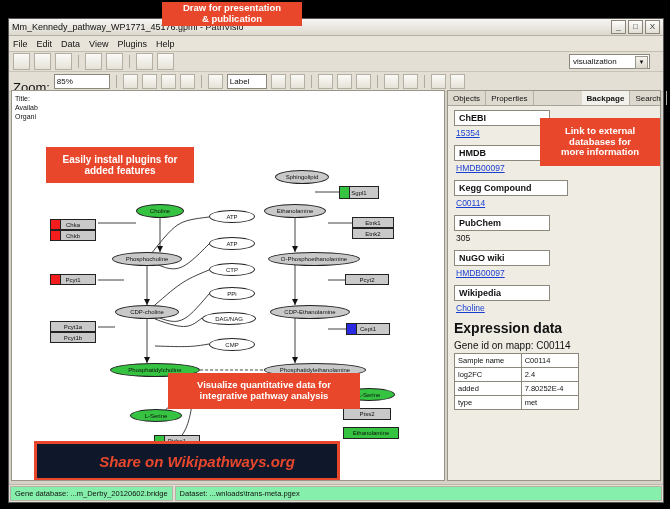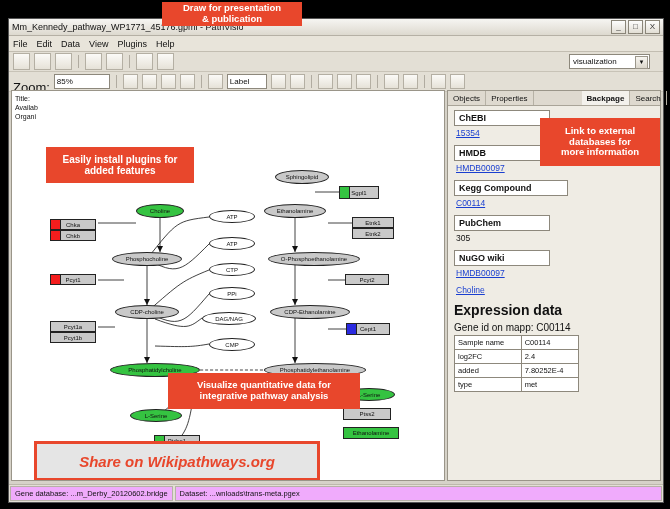--- a/index.html
+++ b/index.html
@@ -45,31 +45,31 @@
   .dbhead{background:#fff;border:1px solid #8d887c;font-size:9px;font-weight:bold;color:#111;padding:2px 4px;margin-bottom:2px;width:86px;}
   .dblink{font-size:8.5px;color:#1a3fd0;text-decoration:underline;margin:0 0 7px 2px;}
   .dbtext{font-size:8.5px;color:#111;margin:0 0 7px 2px;}
   .exphead{font-size:14px;font-weight:bold;color:#111;margin:6px 0 4px 0;}
   .geneid{font-size:10px;color:#111;margin-bottom:2px;}
   table.exp{border-collapse:collapse;width:125px;}
   table.exp td{border:1px solid #8d887c;background:#fff;font-size:7.5px;color:#111;padding:1px 3px;height:11px;}
 
   
   .status{position:absolute;left:0;right:0;bottom:0;height:17px;background:#e3dfd5;border-top:1px solid #bdb8ac;display:flex;align-items:center;}
-  .status .cell{font-size:7.5px;color:#111;border:1px solid #b6b1a5;background:#f0abfc;margin:1px;padding:1px 4px;height:11px;line-height:11px;white-space:nowrap;overflow:hidden;}
+  .status .cell{font-size:7.5px;color:#111;border:1px solid #b6b1a5;background:#86efac;margin:1px;padding:1px 4px;height:11px;line-height:11px;white-space:nowrap;overflow:hidden;}
 
   
   .node{position:absolute;font-size:6px;color:#111;text-align:center;box-sizing:border-box;display:flex;align-items:center;justify-content:center;}
   .ell{border:1px solid #222;border-radius:50%;background:#fff;}
   .rect{border:1px solid #222;background:#c9c9c9;}
   svg.edges{position:absolute;left:0;top:0;}
 
   
   .callout{position:absolute;background:#e8472c;color:#fff;font-weight:bold;text-align:center;border:2px solid #e8472c;box-sizing:border-box;display:flex;align-items:center;justify-content:center;padding:3px 5px;line-height:1.15;}
-  .co-share{position:absolute;background:#e5e5e5;border:3px solid #e8472c;color:#e8472c;font-style:italic;font-weight:bold;display:flex;align-items:center;justify-content:center;}
+  .co-share{position:absolute;background:#0f172a;border:3px solid #e8472c;color:#e8472c;font-style:italic;font-weight:bold;display:flex;align-items:center;justify-content:center;padding-left:20px;}
 </style>
 </head>
 <body>
 
 <div id="app">
   <div class="win">
 
     <div class="titlebar">
       <div class="ttxt">Mm_Kennedy_pathway_WP1771_45176.gpml - PathVisio</div>
       <div class="tb-btns">
@@ -309,20 +309,21 @@
 
           <div class="dbhead" style="width:104px">Kegg Compound</div>
           <div class="dblink">C00114</div>
 
           <div class="dbhead">PubChem</div>
           <div class="dbtext">305</div>
 
           <div class="dbhead">NuGO wiki</div>
           <div class="dblink">HMDB00097</div>
 
+          <div class="dbhead">Wikipedia</div>
           <div class="dblink">Choline</div>
 
           <div class="exphead">Expression data</div>
           <div class="geneid">Gene id on mapp: C00114</div>
           <table class="exp">
             <tbody>
                 <tr>
               <td>Sample name</td>
               <td>C00114</td>
             </tr>

